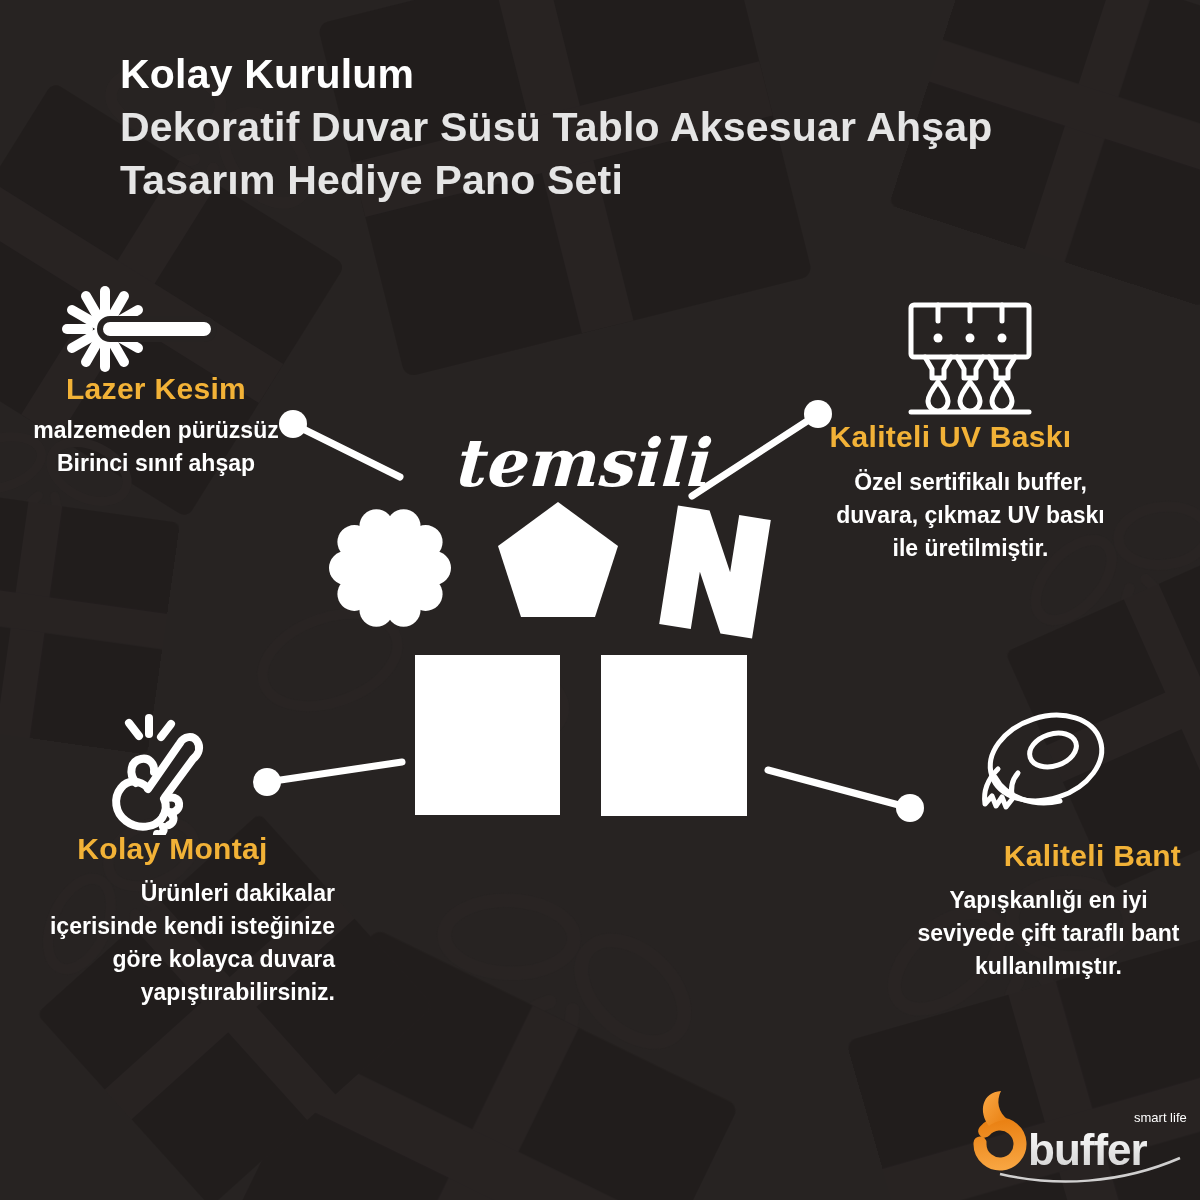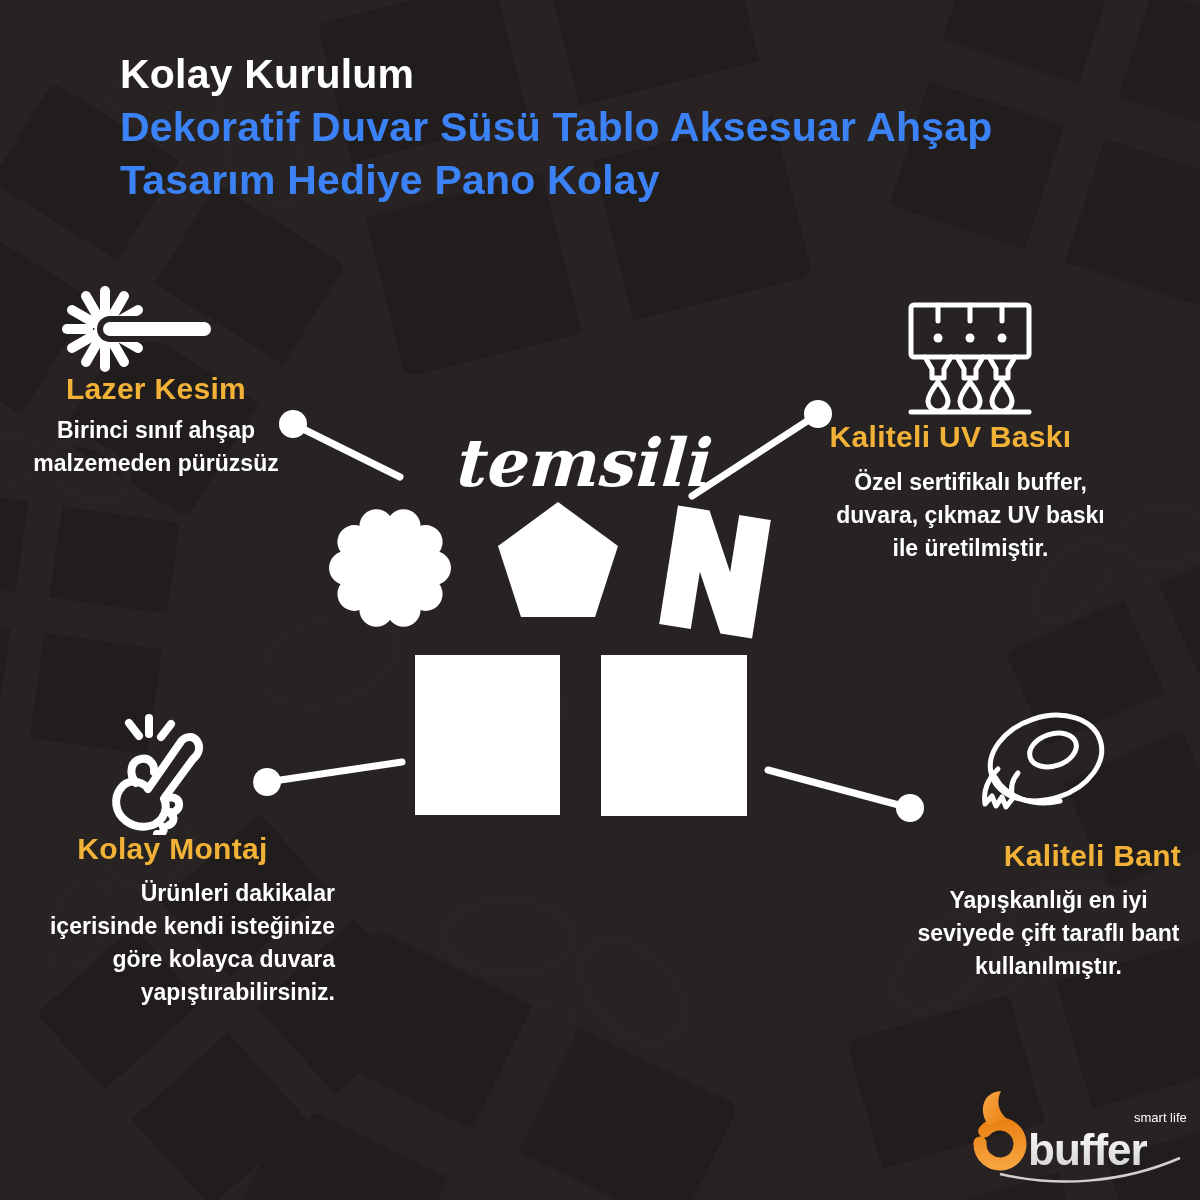--- a/index.html
+++ b/index.html
@@ -9,21 +9,21 @@
     font-family:"Liberation Sans","DejaVu Sans",sans-serif;
     -webkit-font-smoothing:antialiased;
   }
   .abs{position:absolute;}
   svg{display:block;}
 
   
   .title-block{left:120px;top:48px;width:1000px;}
   .title-line{font-size:41px;font-weight:700;line-height:53px;letter-spacing:.2px;}
   .title-line.white{color:#ffffff;}
-  .title-line.orange{color:#3b82f6;}
+  .title-line.orange{color:#e5e5e5;}
 
   
   .feat-title{font-size:30px;font-weight:700;color:#f2b237;text-align:center;letter-spacing:.3px;}
   .feat-body{text-align:center;color:#ffffff;font-size:23px;font-weight:600;line-height:33px;}
   .feat-body div{white-space:nowrap;}
 
   
   .watermark{
     left:420px;top:424px;width:330px;text-align:center;
     font-family:"DejaVu Serif","Liberation Serif",serif;
@@ -60,38 +60,38 @@
       <use href="#gbox" transform="translate(1080,1150) rotate(-16) scale(1.3)"></use>
       <use href="#gbox" transform="translate(235,1010) rotate(-42)"></use>
       <ellipse cx="330" cy="660" rx="70" ry="42" fill="none" stroke="#2c2726" stroke-width="10" transform="rotate(-20 330 660)"></ellipse>
       <ellipse cx="505" cy="700" rx="60" ry="38" fill="none" stroke="#2c2726" stroke-width="10" transform="rotate(14 505 700)"></ellipse>
     </g>
   </svg>
 
   <div class="abs title-block">
     <div class="title-line white">Kolay Kurulum</div>
     <div class="title-line orange">Dekoratif Duvar Süsü Tablo Aksesuar Ahşap</div>
-    <div class="title-line orange">Tasarım Hediye Pano Kolay</div>
+    <div class="title-line orange">Tasarım Hediye Pano Seti</div>
   </div>
 
   <svg class="abs" style="left:58px;top:282px;" width="160" height="96" viewBox="0 0 160 96">
     <g stroke="#ffffff" stroke-width="10" stroke-linecap="round">
       <line x1="47" y1="9" x2="47" y2="85"></line>
       <line x1="14" y1="28" x2="80" y2="66"></line>
       <line x1="14" y1="66" x2="80" y2="28"></line>
       <line x1="28" y1="14" x2="66" y2="80"></line>
       <line x1="28" y1="80" x2="66" y2="14"></line>
       <line x1="9" y1="47" x2="30" y2="47"></line>
     </g>
     <rect x="42" y="37" width="114" height="20" rx="10" fill="#ffffff" stroke="#272322" stroke-width="6"></rect>
   </svg>
   <div class="abs feat-title" style="left:0px;top:372px;width:312px;">Lazer Kesim</div>
   <div class="abs feat-body" style="left:0px;top:414px;width:312px;">
+    <div>malzemeden pürüzsüz</div>
     <div>Birinci sınıf ahşap</div>
-    <div>malzemeden pürüzsüz</div>
   </div>
 
   <svg class="abs" style="left:905px;top:295px;" width="130" height="120" viewBox="0 0 130 120">
     <g stroke="#ffffff" stroke-width="5" fill="none" stroke-linecap="round" stroke-linejoin="round">
       <rect x="6" y="10" width="118" height="52" rx="3"></rect>
       <line x1="33" y1="10" x2="33" y2="26"></line>
       <line x1="65" y1="10" x2="65" y2="26"></line>
       <line x1="97" y1="10" x2="97" y2="26"></line>
       <path d="M20,62 L27,74 L27,83 L39,83 L39,74 L46,62"></path>
       <path d="M52,62 L59,74 L59,83 L71,83 L71,74 L78,62"></path>

